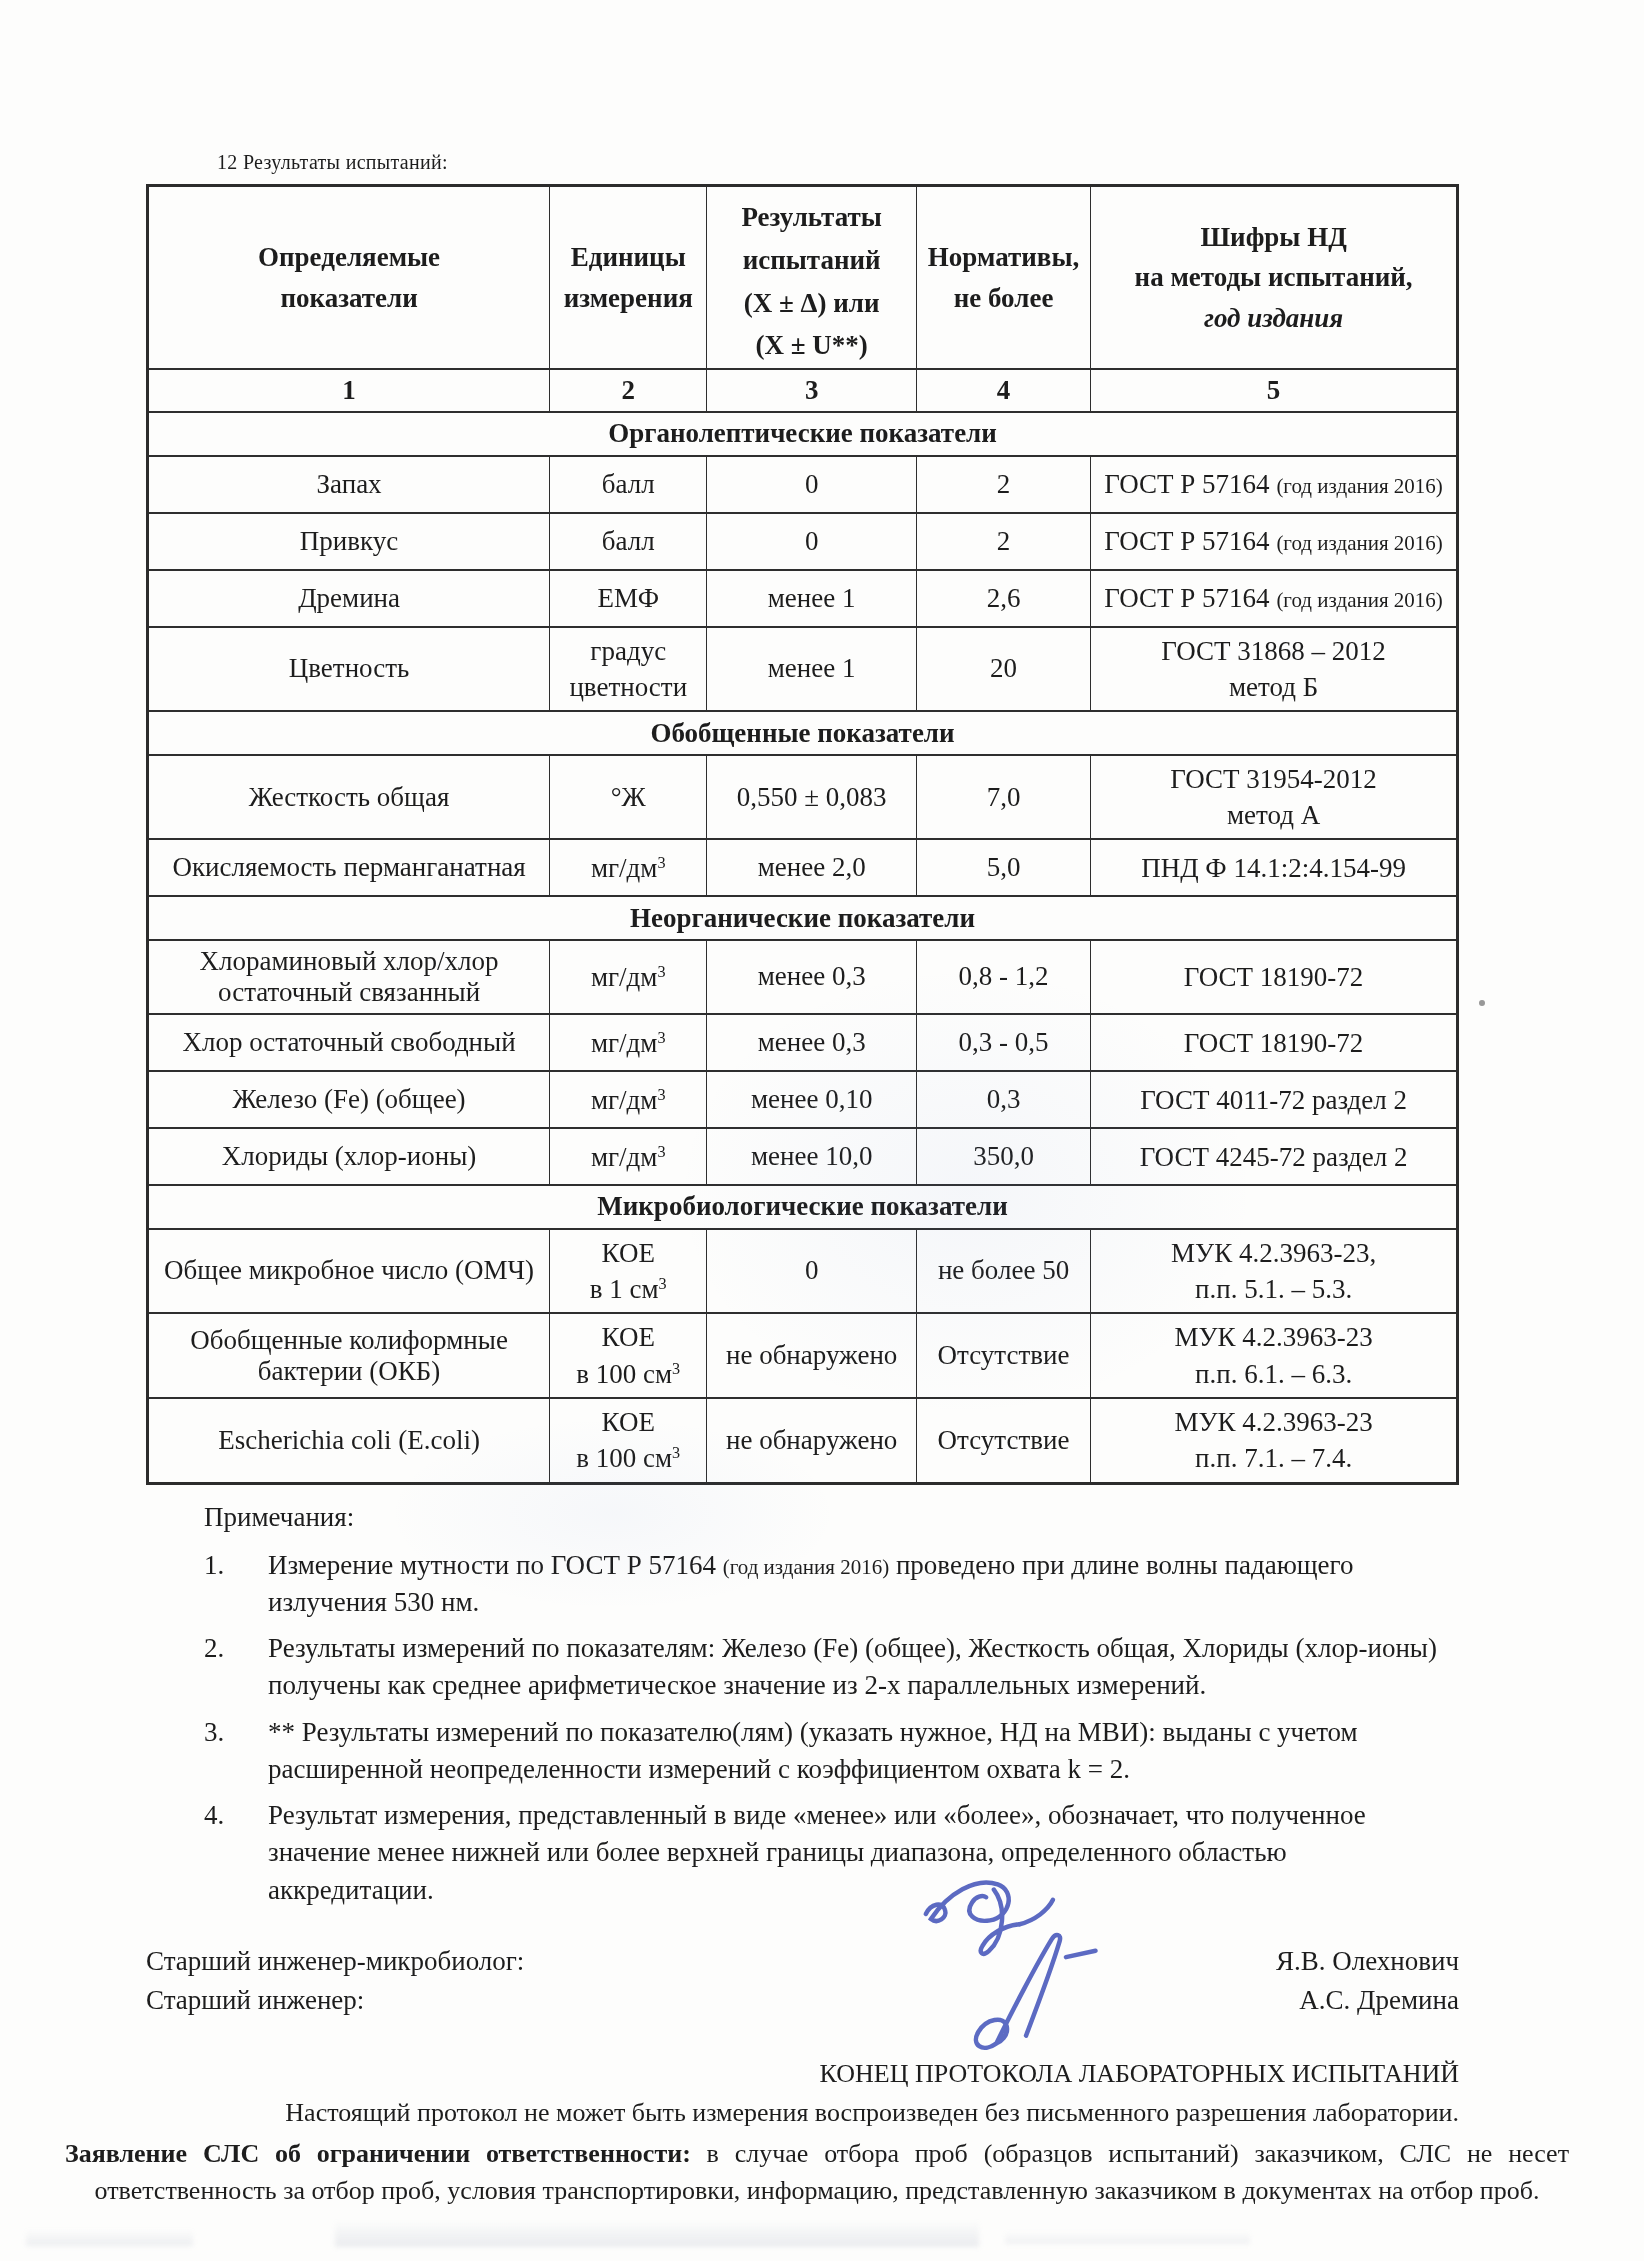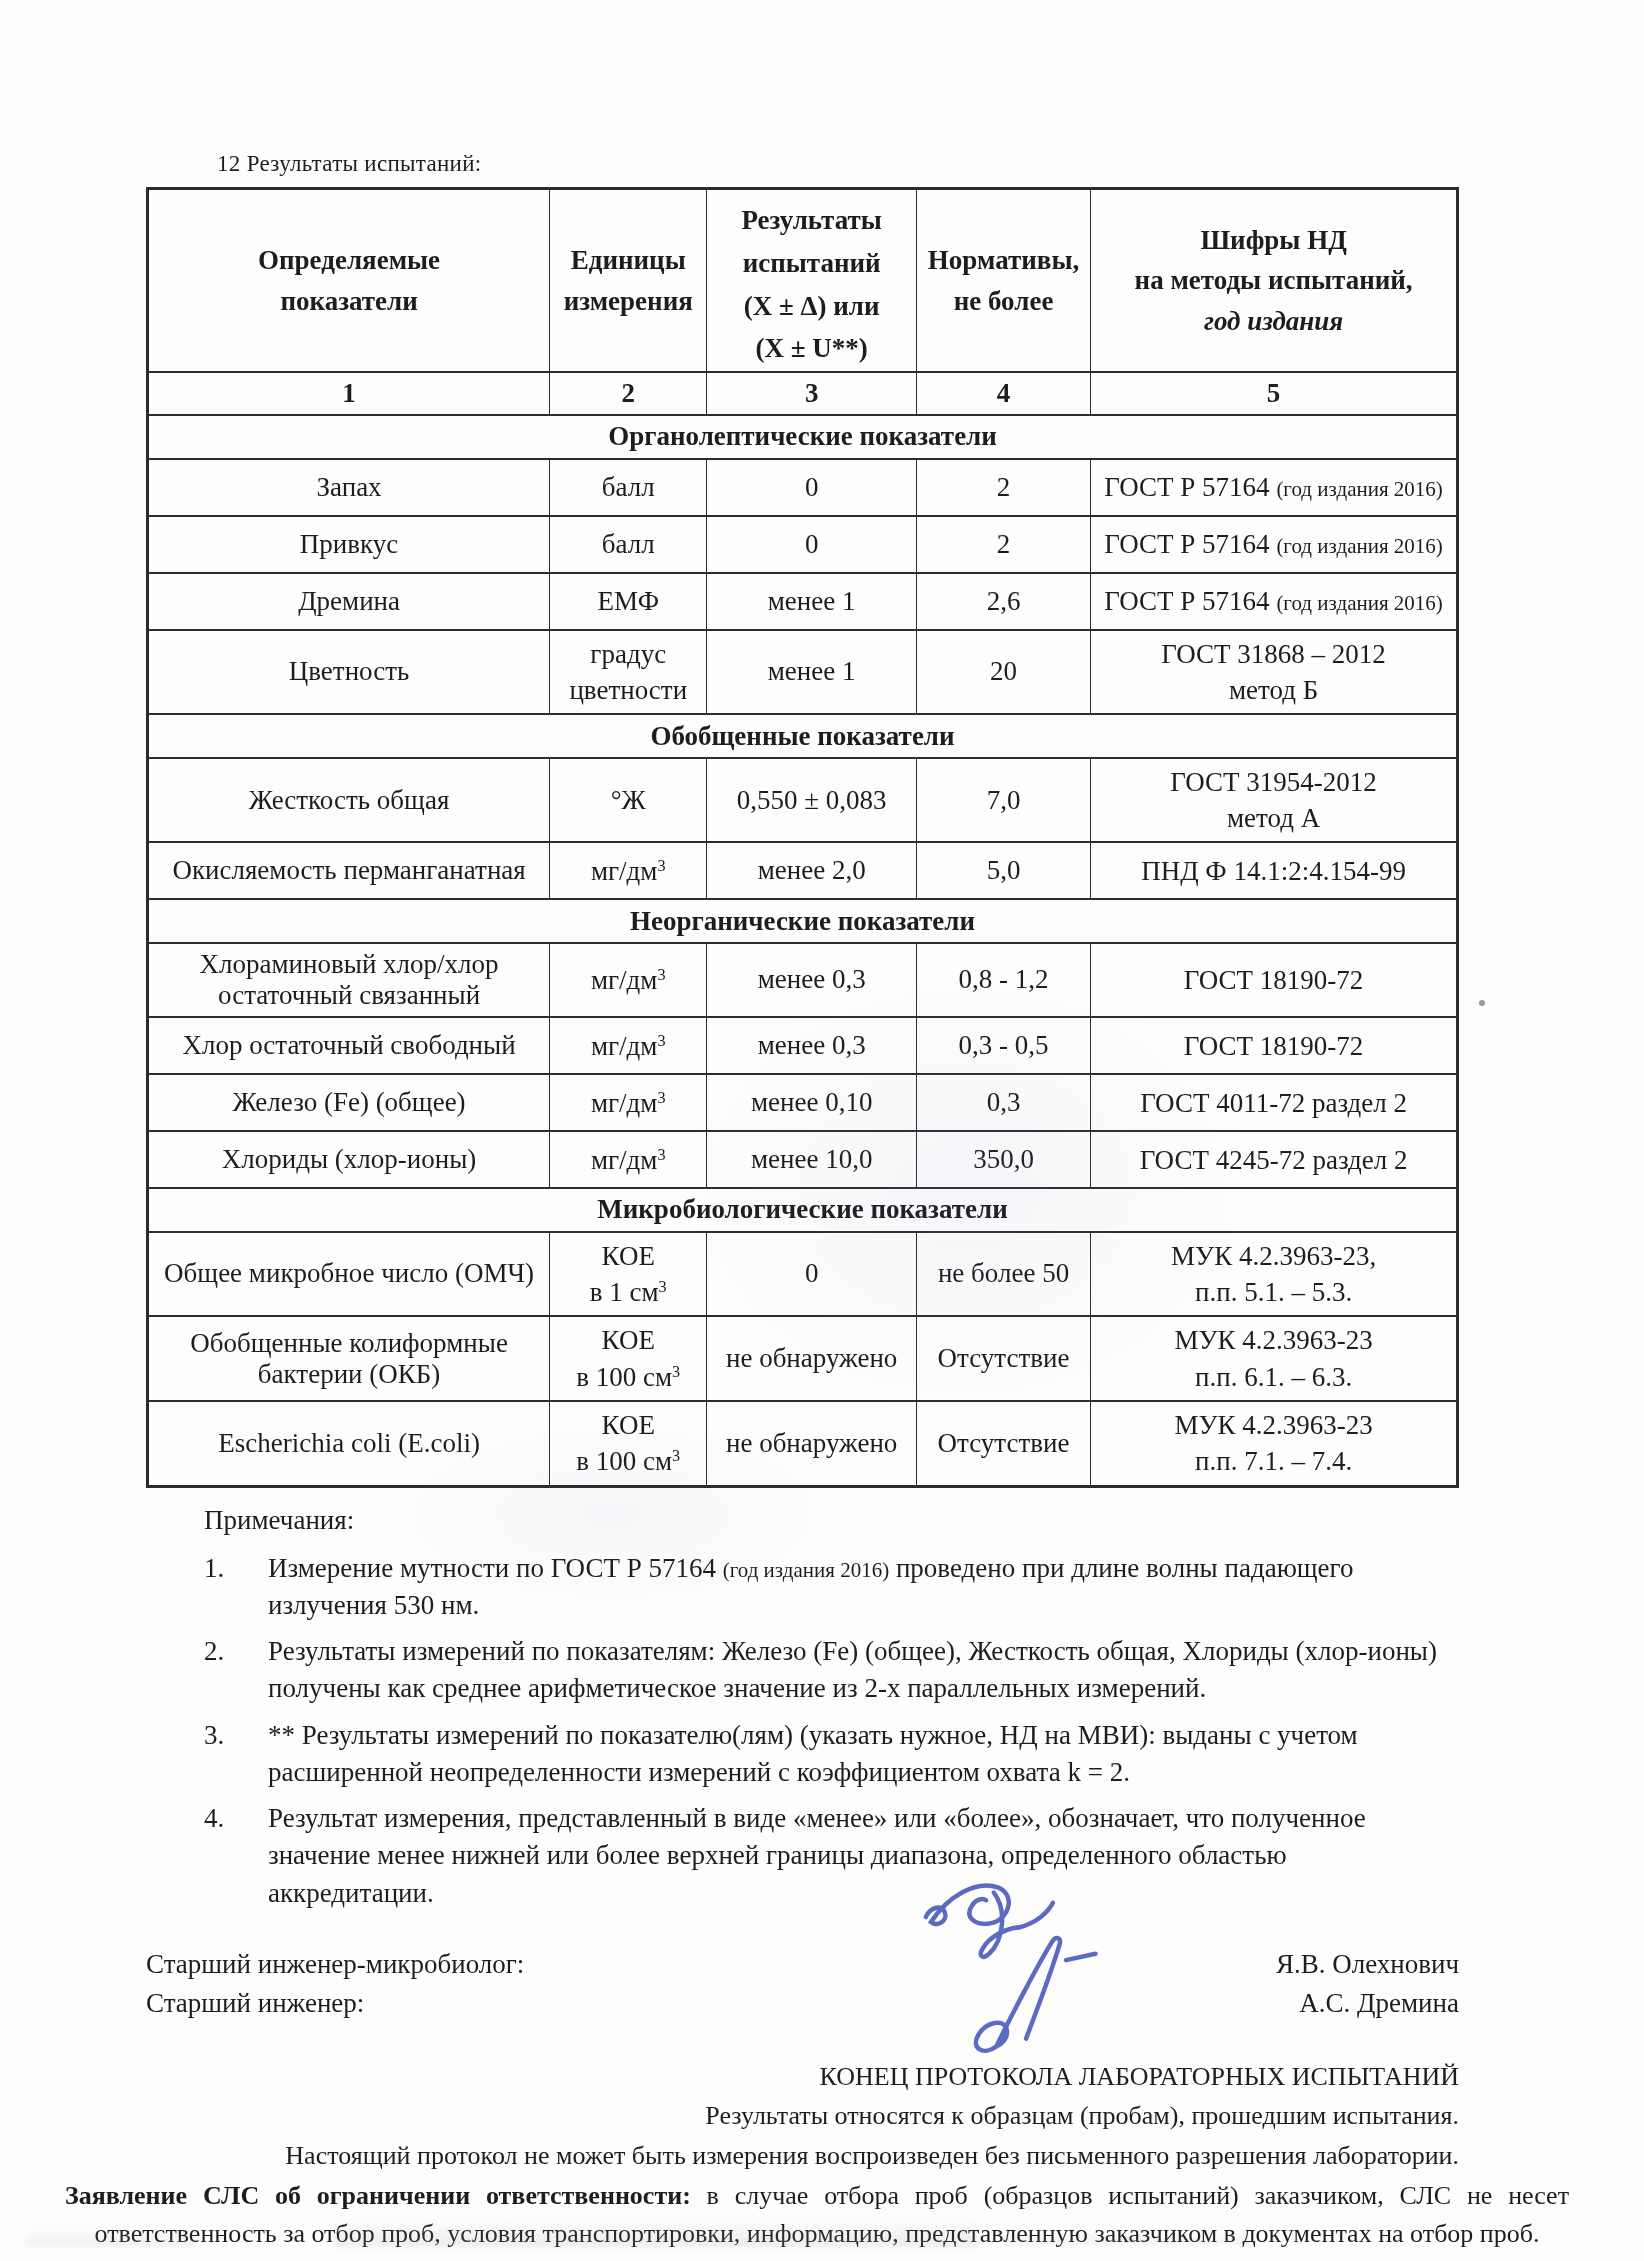--- a/index.html
+++ b/index.html
@@ -3,21 +3,21 @@
 <meta charset="utf-8">
 <style>
   html,body{margin:0;padding:0;}
   body{
     width:1644px;height:2261px;position:relative;overflow:hidden;
     background:#fdfdfc;color:#1d1d1d;
     font-family:"Liberation Serif","DejaVu Serif",serif;
     font-size:27px;
   }
   .page{position:absolute;inset:0;padding:151px 185px 0 146px;box-sizing:border-box;}
-  .title{font-size:23px;margin-left:71px;margin-bottom:10.3px;letter-spacing:0.3px;}
+  .title{font-size:20px;margin-left:71px;margin-bottom:10.3px;letter-spacing:0.3px;}
 
   
   table.results{border-collapse:collapse;table-layout:fixed;width:1313px;border:3.2px solid #2c2c2c;}
   table.results td{
     border:1.9px solid #2e2e2e;border-top-width:2.6px;border-bottom-width:2.6px;
     vertical-align:middle;text-align:center;padding:5.2px 6.4px;box-sizing:border-box;
   }
   col.w1{width:30.7%}col.w2{width:12%}col.w3{width:16%}col.w4{width:13.3%}col.w5{width:28%}
   .row-header td{height:148px;font-weight:bold;line-height:1.5;}
   .row-header .hdr-results div{line-height:1.28;margin-top:8px;}
@@ -329,21 +329,20 @@
       <span>Я.В. Олехнович</span>
     </div>
     <div class="signer">
       <span>Старший инженер:</span>
       <span>А.С. Дремина</span>
     </div>
   </div>
 
   <div class="footer">
     <div class="f-center">КОНЕЦ ПРОТОКОЛА ЛАБОРАТОРНЫХ ИСПЫТАНИЙ</div>
-    <div class="f-center">Результаты относятся к образцам (пробам), прошедшим испытания.</div>
     <div class="f-center">Настоящий протокол не может быть измерения воспроизведен без письменного разрешения лаборатории.</div>
     <div class="f-just">
       <span class="bold">Заявление СЛС об ограничении ответственности:</span><span> в случае отбора проб (образцов испытаний) заказчиком, СЛС не несет ответственность за отбор проб, условия транспортировки, информацию, представленную заказчиком в документах на отбор проб.</span>
     </div>
 
   </div>
 
 </div>
 
 <div class="ghost g1"></div>

